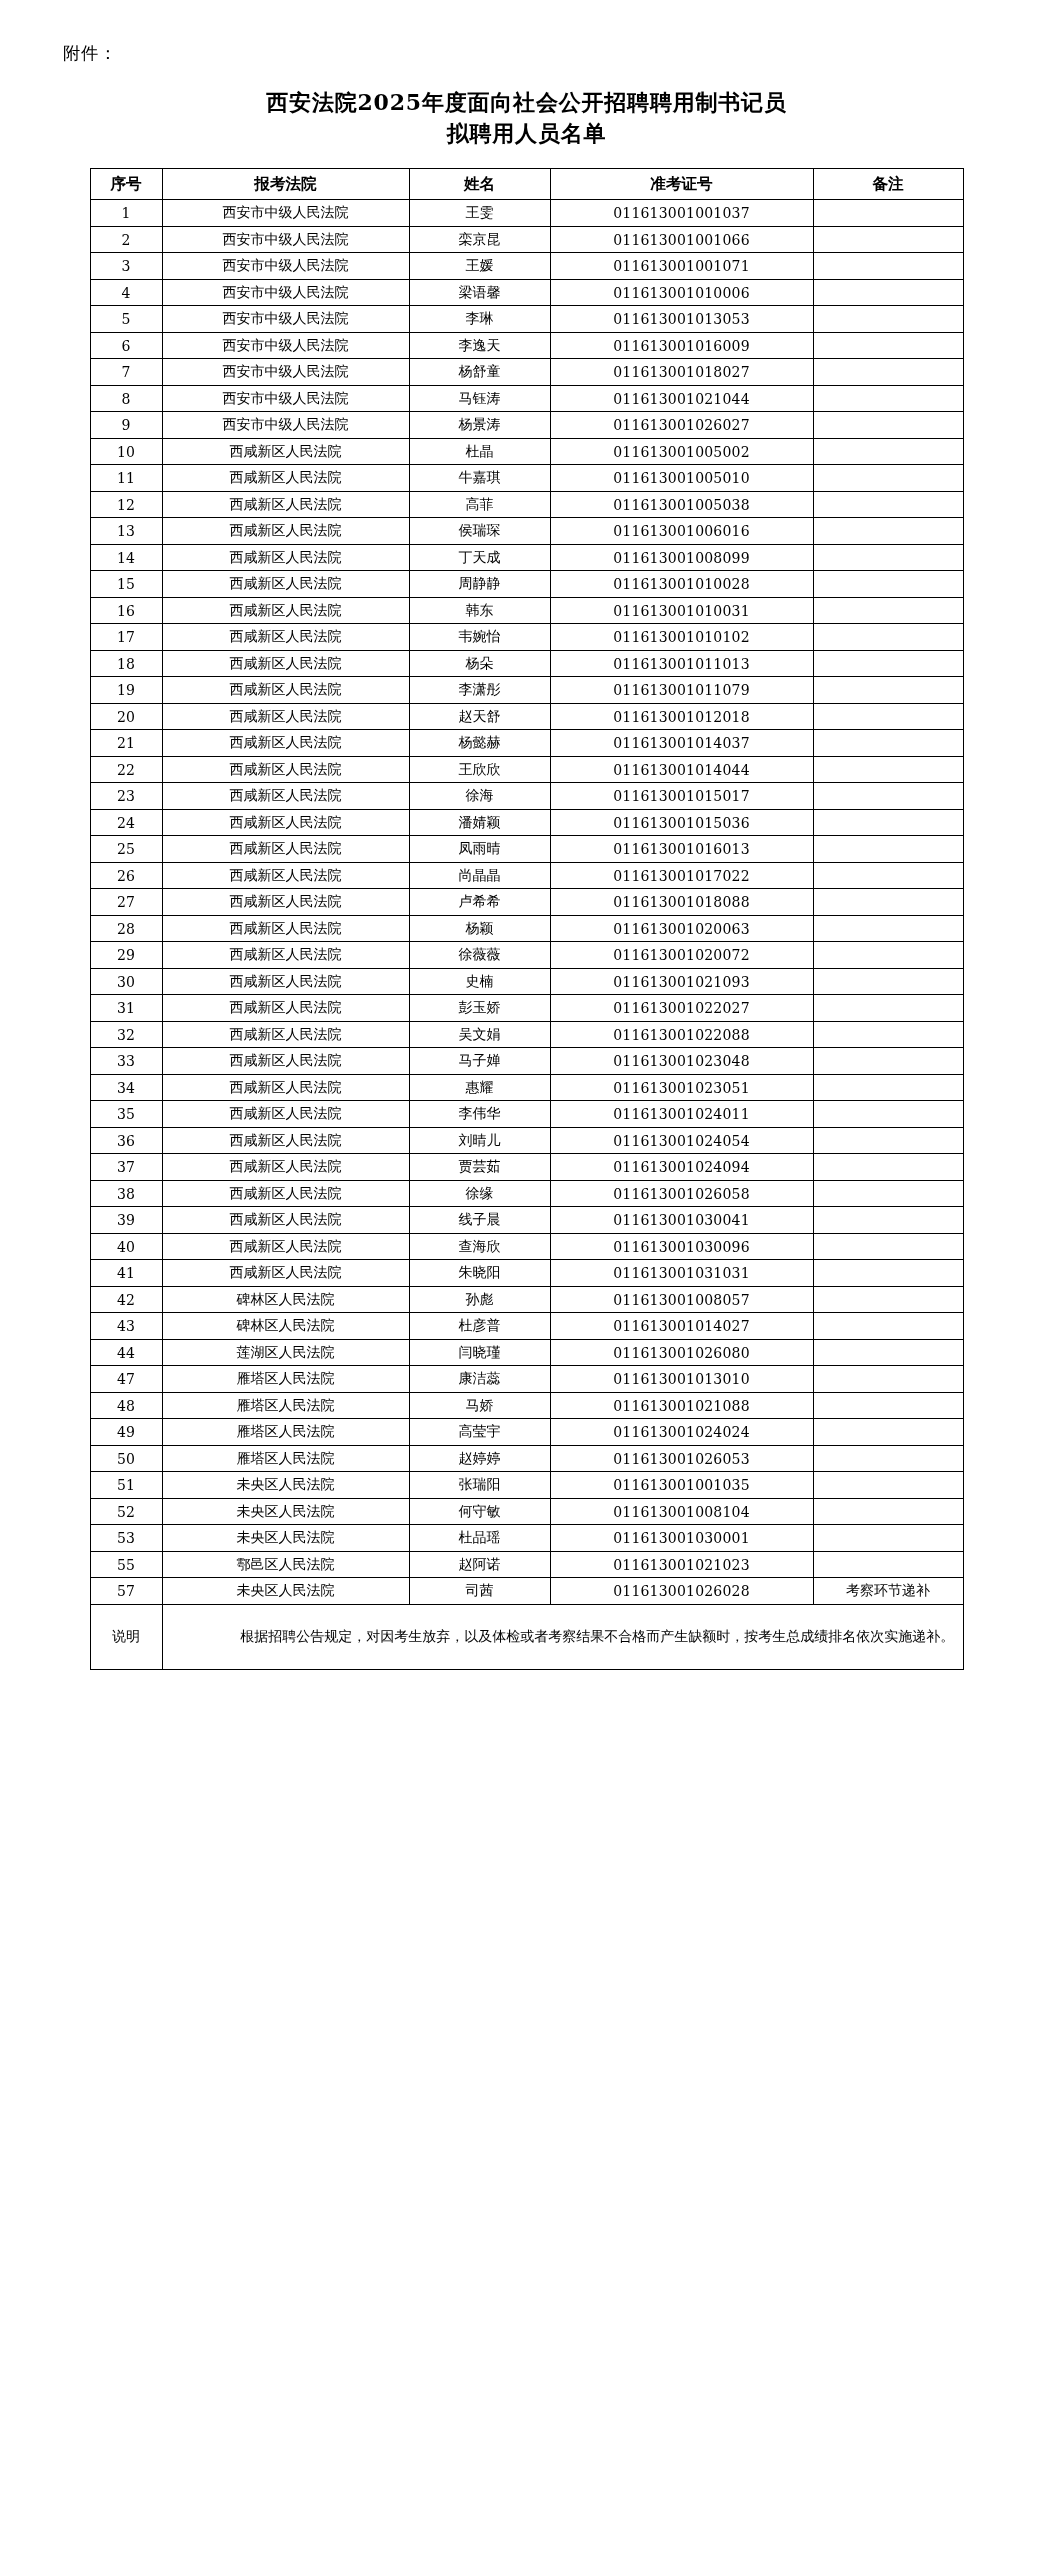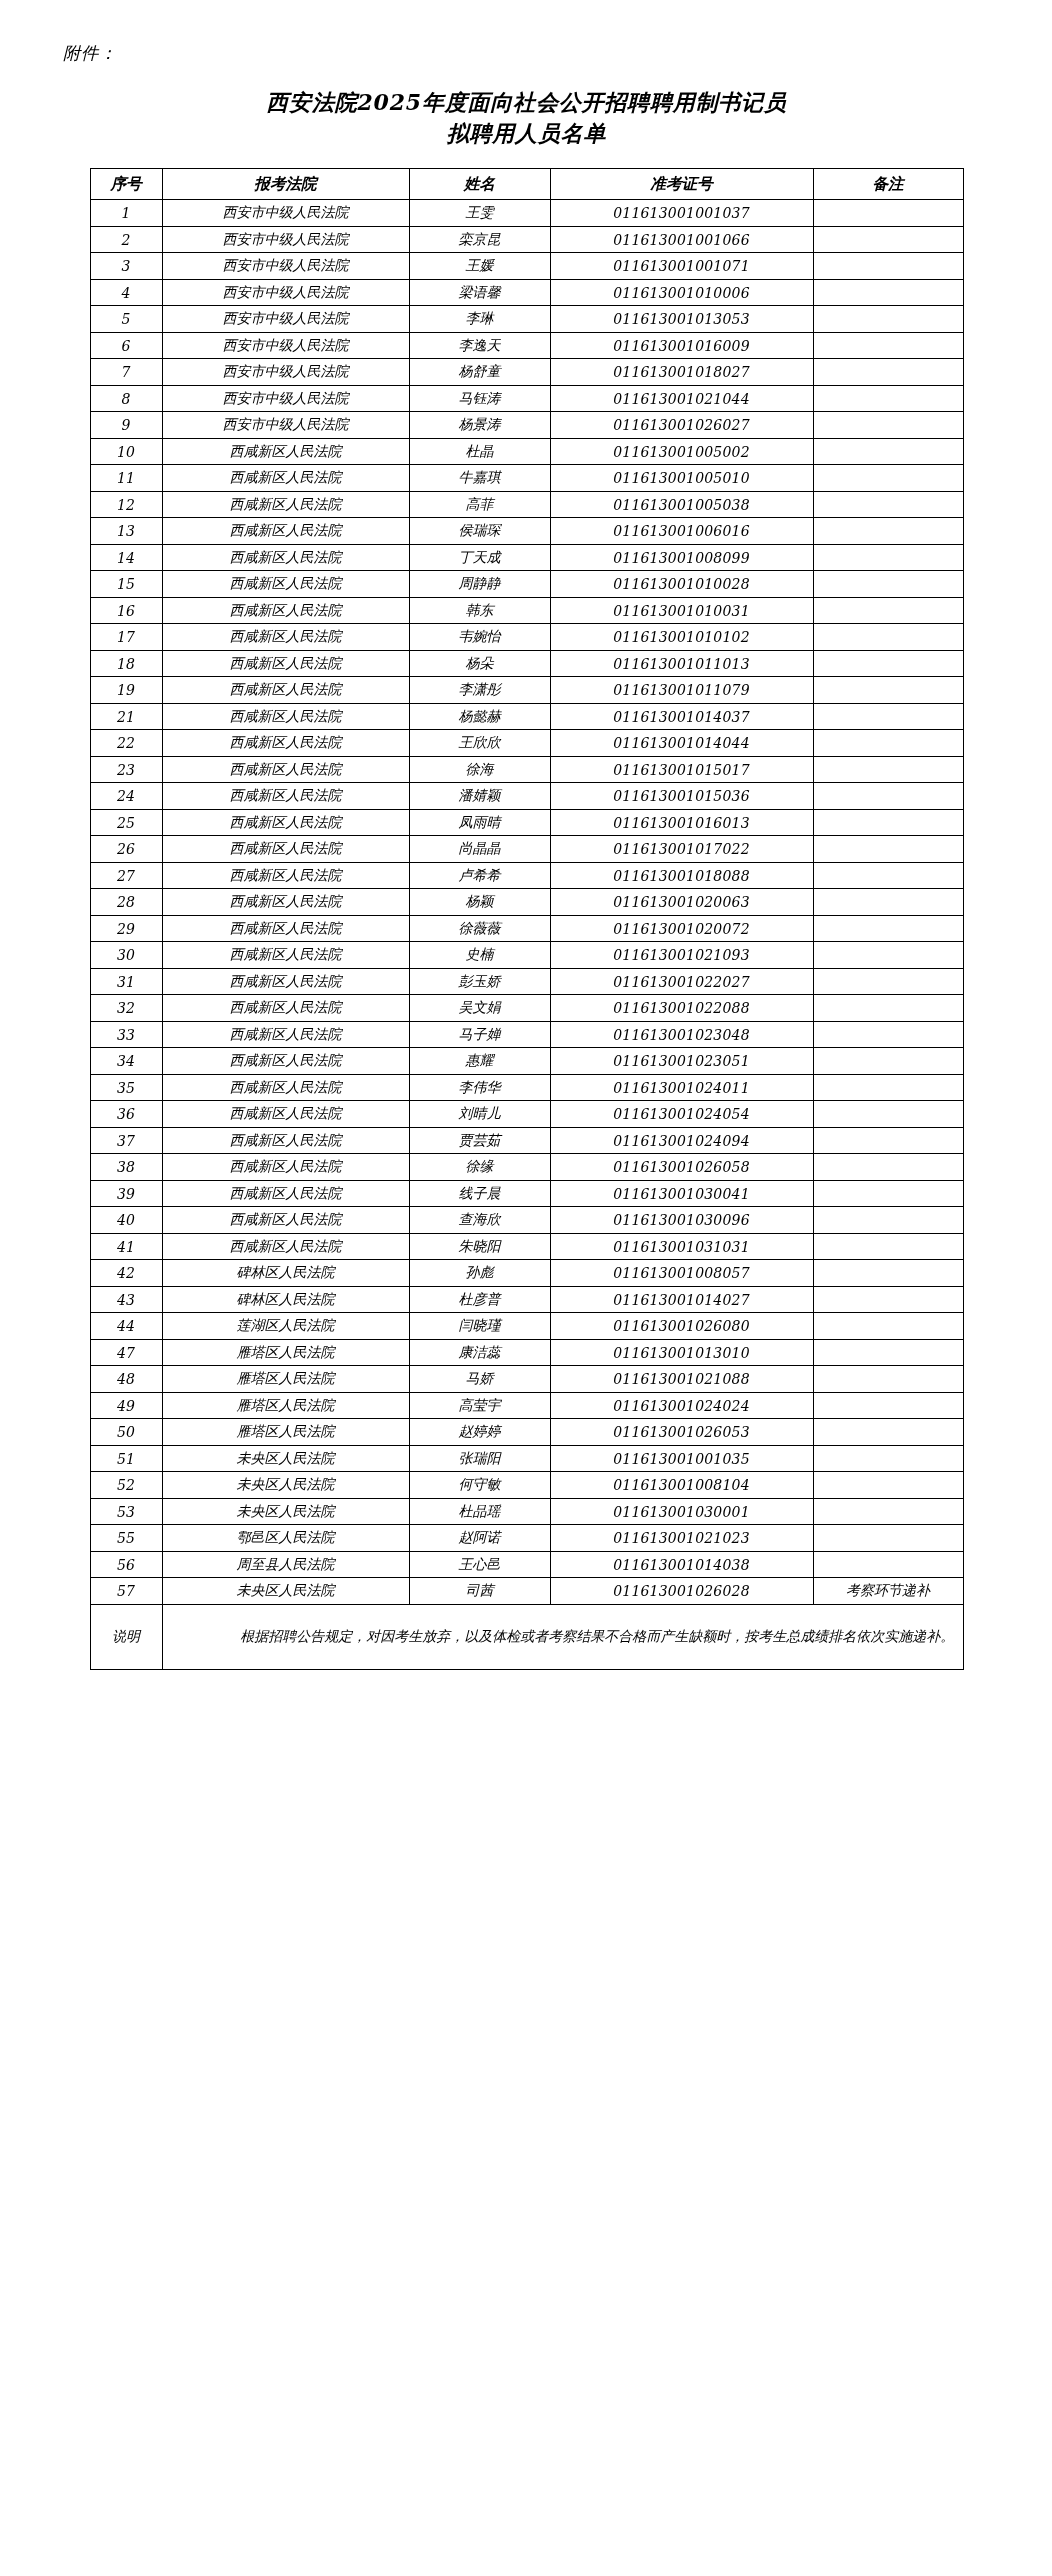--- a/index.html
+++ b/index.html
@@ -12,21 +12,20 @@
     min-height: 2576px;
     font-family: "DejaVu Sans", "Liberation Sans", sans-serif;
     color: #000000;
   }
   .page {
     width: 1053px;
     min-height: 2576px;
     box-sizing: border-box;
     padding: 33px 45px 25px 45px;
     position: relative;
-    font-style: italic;
   }
   .attachment-label {
     font-size: 17.3px;
     letter-spacing: 0.8px;
     margin-left: 18px;
     margin-top: 8.2px;
     margin-bottom: 21.4px;
     font-family: "DejaVu Serif", "Liberation Serif", serif;
   }
   .doc-title {
@@ -238,20 +237,27 @@
           <td class="remark"></td>
         </tr>
         <tr>
           <td class="idx">19</td>
           <td class="court">西咸新区人民法院</td>
           <td class="name">李潇彤</td>
           <td class="ticket">011613001011079</td>
           <td class="remark"></td>
         </tr>
         <tr>
+          <td class="idx">20</td>
+          <td class="court">西咸新区人民法院</td>
+          <td class="name">赵天舒</td>
+          <td class="ticket">011613001012018</td>
+          <td class="remark"></td>
+        </tr>
+        <tr>
           <td class="idx">21</td>
           <td class="court">西咸新区人民法院</td>
           <td class="name">杨懿赫</td>
           <td class="ticket">011613001014037</td>
           <td class="remark"></td>
         </tr>
         <tr>
           <td class="idx">22</td>
           <td class="court">西咸新区人民法院</td>
           <td class="name">王欣欣</td>
@@ -459,27 +465,20 @@
           <td class="court">未央区人民法院</td>
           <td class="name">杜品瑶</td>
           <td class="ticket">011613001030001</td>
           <td class="remark"></td>
         </tr>
         <tr>
           <td class="idx">55</td>
           <td class="court">鄠邑区人民法院</td>
           <td class="name">赵阿诺</td>
           <td class="ticket">011613001021023</td>
-          <td class="remark"></td>
-        </tr>
-        <tr>
-          <td class="idx">56</td>
-          <td class="court">周至县人民法院</td>
-          <td class="name">王心邑</td>
-          <td class="ticket">011613001014038</td>
           <td class="remark"></td>
         </tr>
         <tr>
           <td class="idx">57</td>
           <td class="court">未央区人民法院</td>
           <td class="name">司茜</td>
           <td class="ticket">011613001026028</td>
           <td class="remark">考察环节递补</td>
         </tr>
       </tbody>

